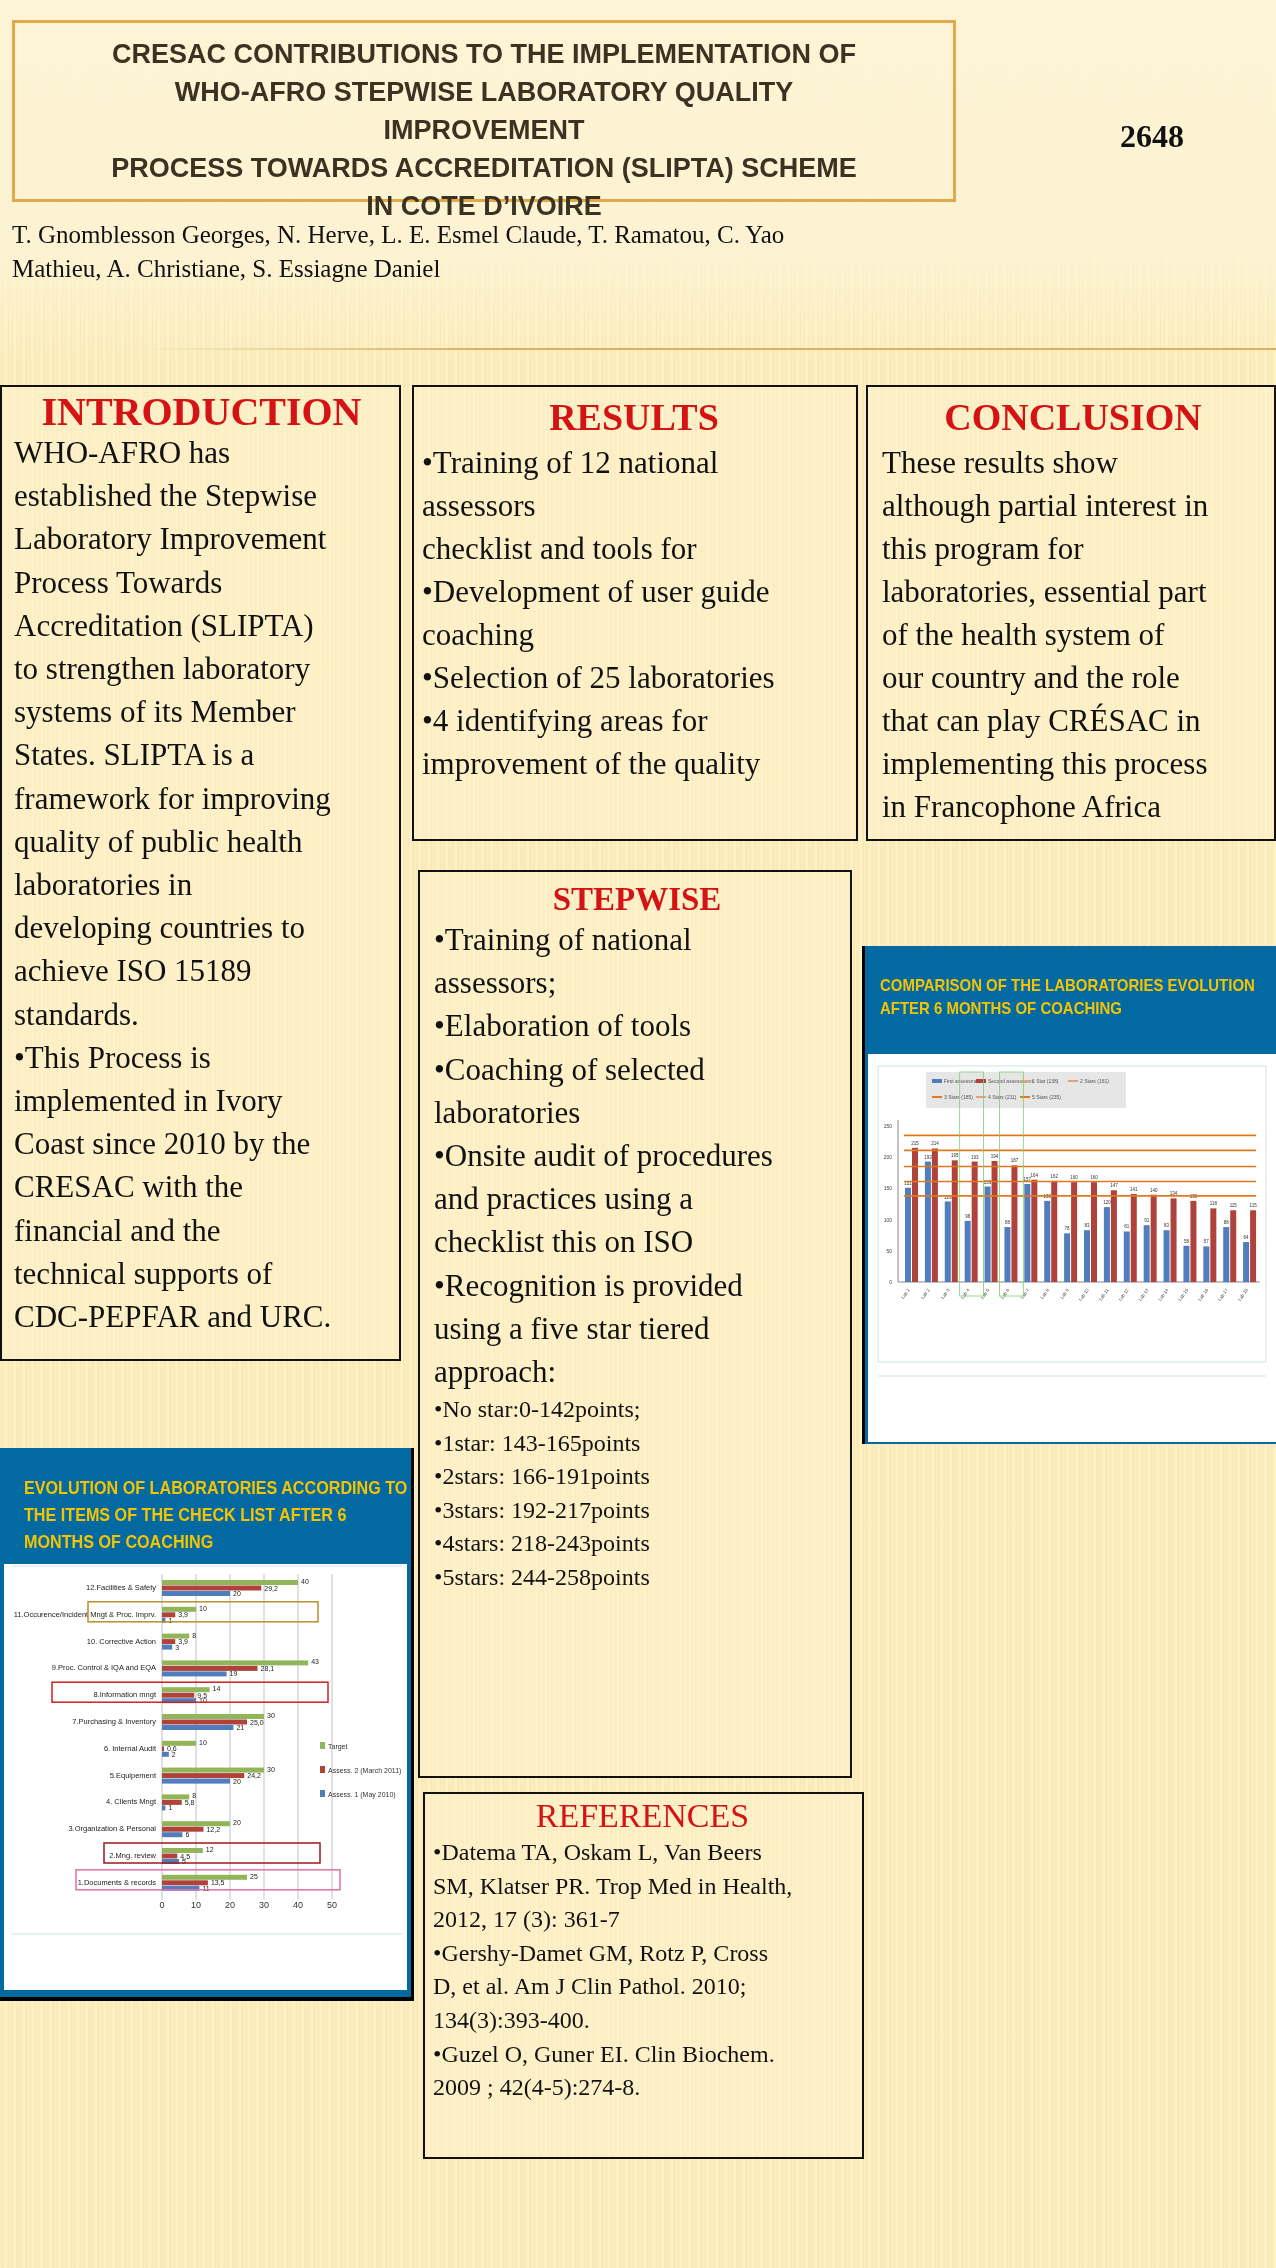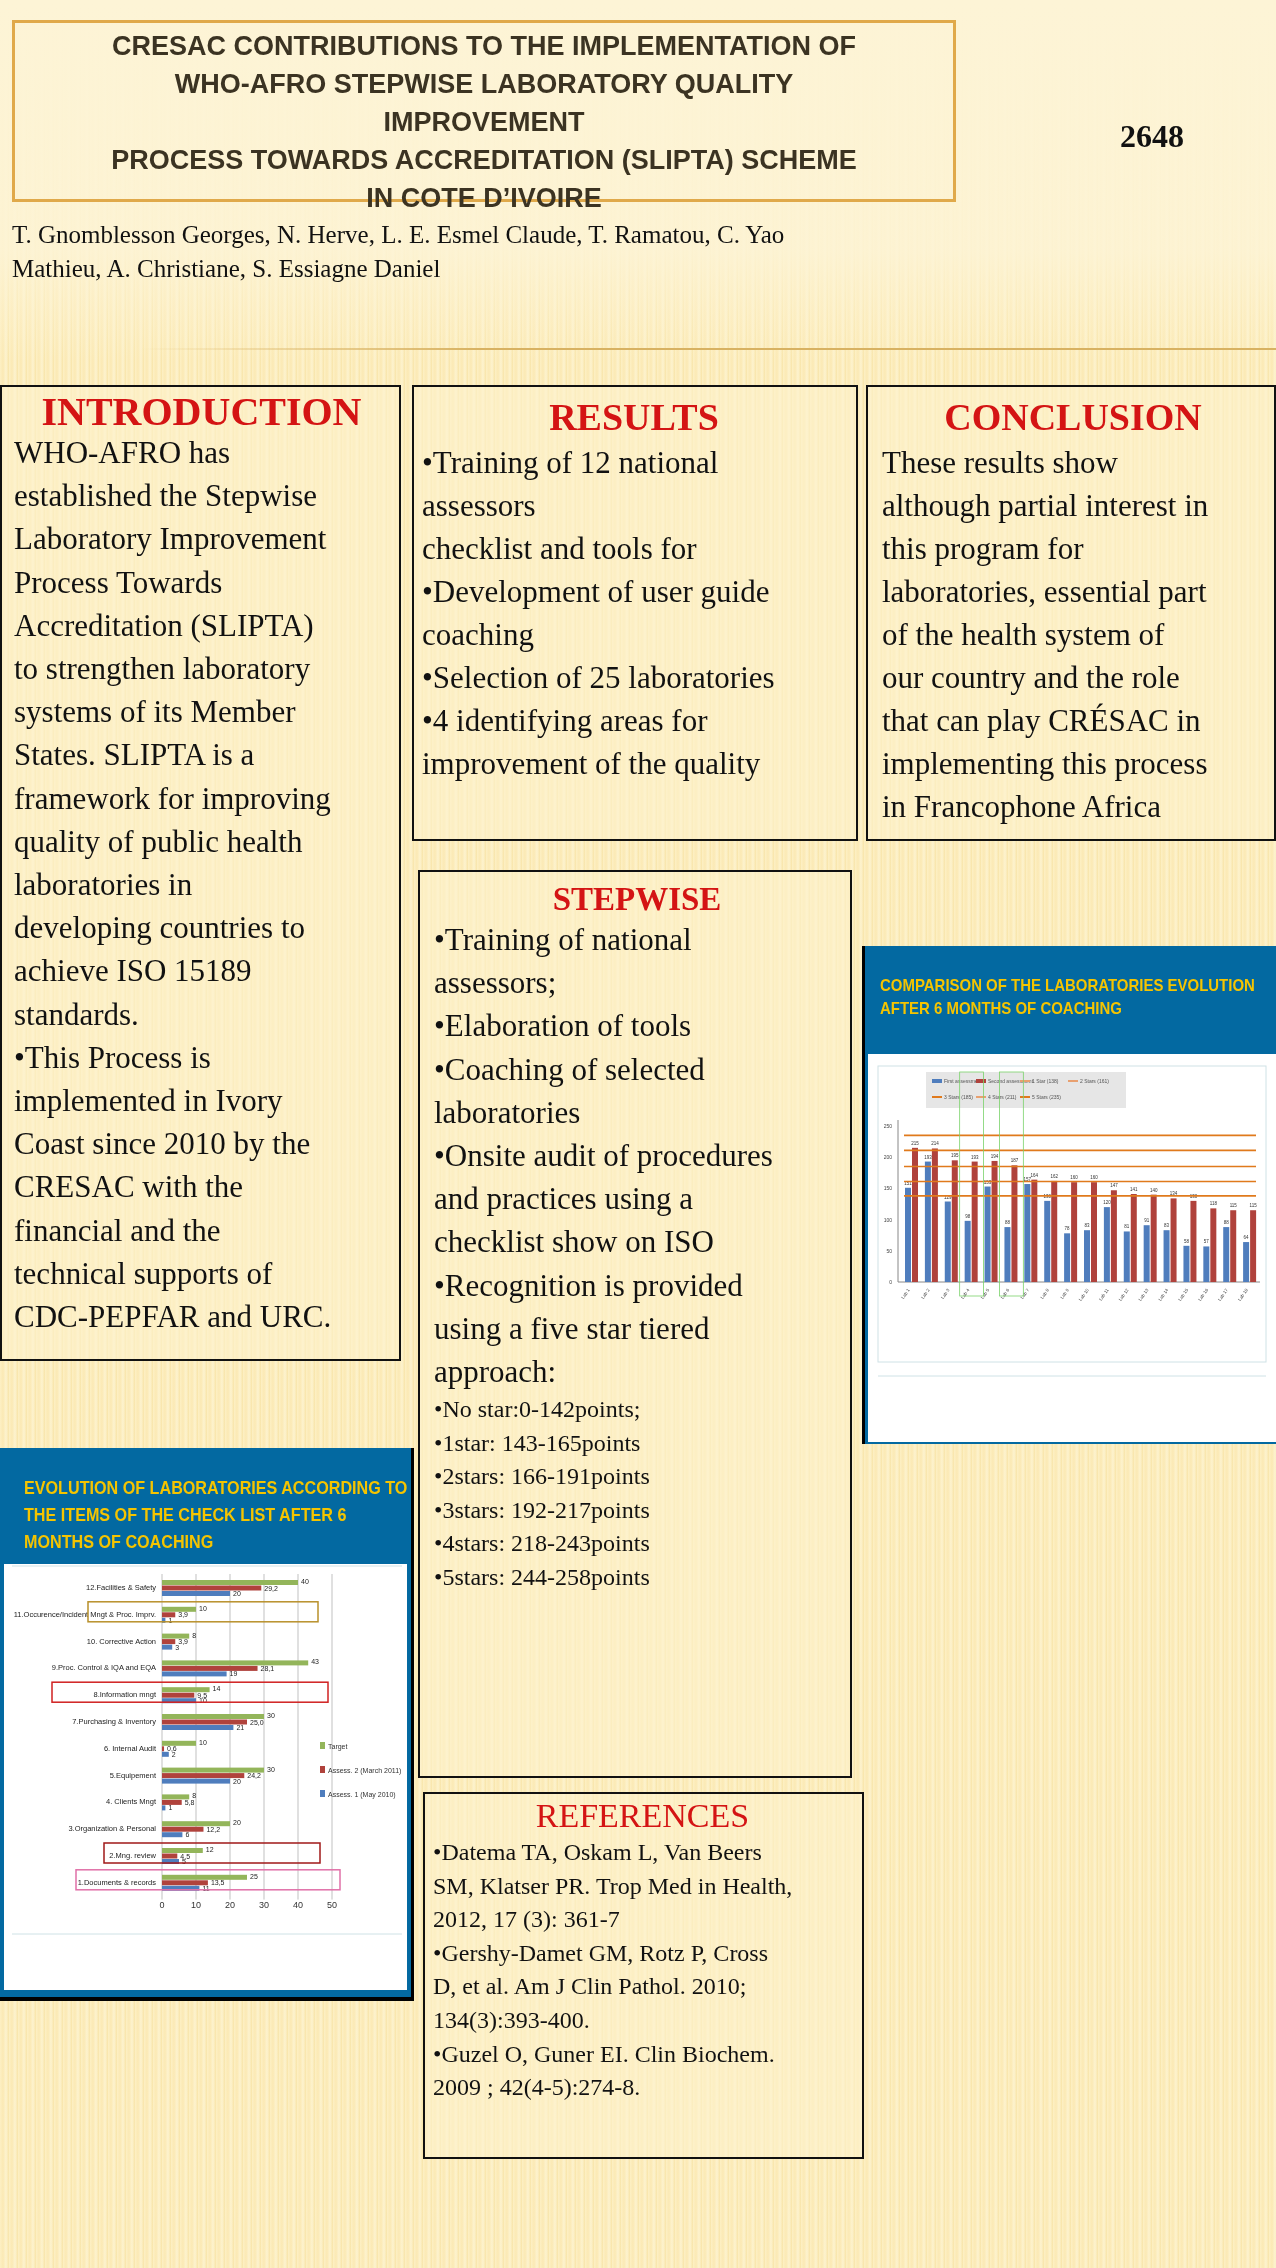--- a/index.html
+++ b/index.html
@@ -2,21 +2,21 @@
 <html><head>
 <meta charset="utf-8">
 <style>
   html,body{margin:0;padding:0;}
   body{width:1276px;height:2268px;position:relative;overflow:hidden;
     background:repeating-linear-gradient(90deg,#fdf0c4 0px,#fbe9b4 3px,#fdf3cf 6px,#f8e4a8 9px);
     font-family:"Liberation Serif",serif;color:#111;}
   body::before{content:"";position:absolute;left:0;top:0;width:1276px;height:360px;background:linear-gradient(180deg,#fdf4d6 0%,rgba(253,244,214,0.85) 70%,rgba(253,244,214,0) 100%);}
   .abs{position:absolute;}
   .title-box{left:12px;top:20px;width:944px;height:182px;border:3px solid #e0a94a;box-sizing:border-box;
-    font-family:"Liberation Sans",sans-serif;font-weight:bold;font-size:27px;line-height:38px;text-align:center;color:#3b3322;padding-top:4px;}
+    font-family:"Liberation Sans",sans-serif;font-weight:bold;font-size:27px;line-height:38px;text-align:center;color:#3b3322;padding-top:12px;}
   .title-box div{white-space:nowrap;}
   .poster-id{left:1120px;top:118px;font-size:32px;font-weight:bold;font-family:"Liberation Serif",serif;}
   .authors{left:12px;top:218px;width:940px;font-size:25px;line-height:34px;}
   .rule{left:140px;top:348px;width:1136px;height:2px;background:linear-gradient(90deg,rgba(210,170,90,0),#d8b262 30%,#d8b262);}
   .box{border:2px solid #111;box-sizing:border-box;background:rgba(253,243,205,0.55);}
   .box h2{margin:0;color:#d41414;font-family:"Liberation Serif",serif;font-weight:bold;text-align:center;}
   .intro{left:0;top:385px;width:401px;height:976px;padding:6px 10px 0 12px;font-size:31px;line-height:43.2px;}
   .intro h2{font-size:40px;line-height:38px;}
   .results{left:412px;top:385px;width:446px;height:456px;padding:6px 10px 0 8px;font-size:31px;line-height:43px;}
   .results h2{font-size:38px;line-height:48px;}
@@ -114,21 +114,21 @@
 <div class="abs box methods">
   <h2>STEPWISE</h2>
   <div id="methods-body">
       <div>•Training of national</div>
       <div>assessors;</div>
       <div>•Elaboration of tools</div>
       <div>•Coaching of selected</div>
       <div>laboratories</div>
       <div>•Onsite audit of procedures</div>
       <div>and practices using a</div>
-      <div>checklist show on ISO</div>
+      <div>checklist this on ISO</div>
       <div>•Recognition is provided</div>
       <div>using a five star tiered</div>
       <div>approach:</div>
     </div>
   <div class="small" id="methods-stars">
       <div>•No star:0-142points;</div>
       <div>•1star: 143-165points</div>
       <div>•2stars: 166-191points</div>
       <div>•3stars: 192-217points</div>
       <div>•4stars: 218-243points</div>

